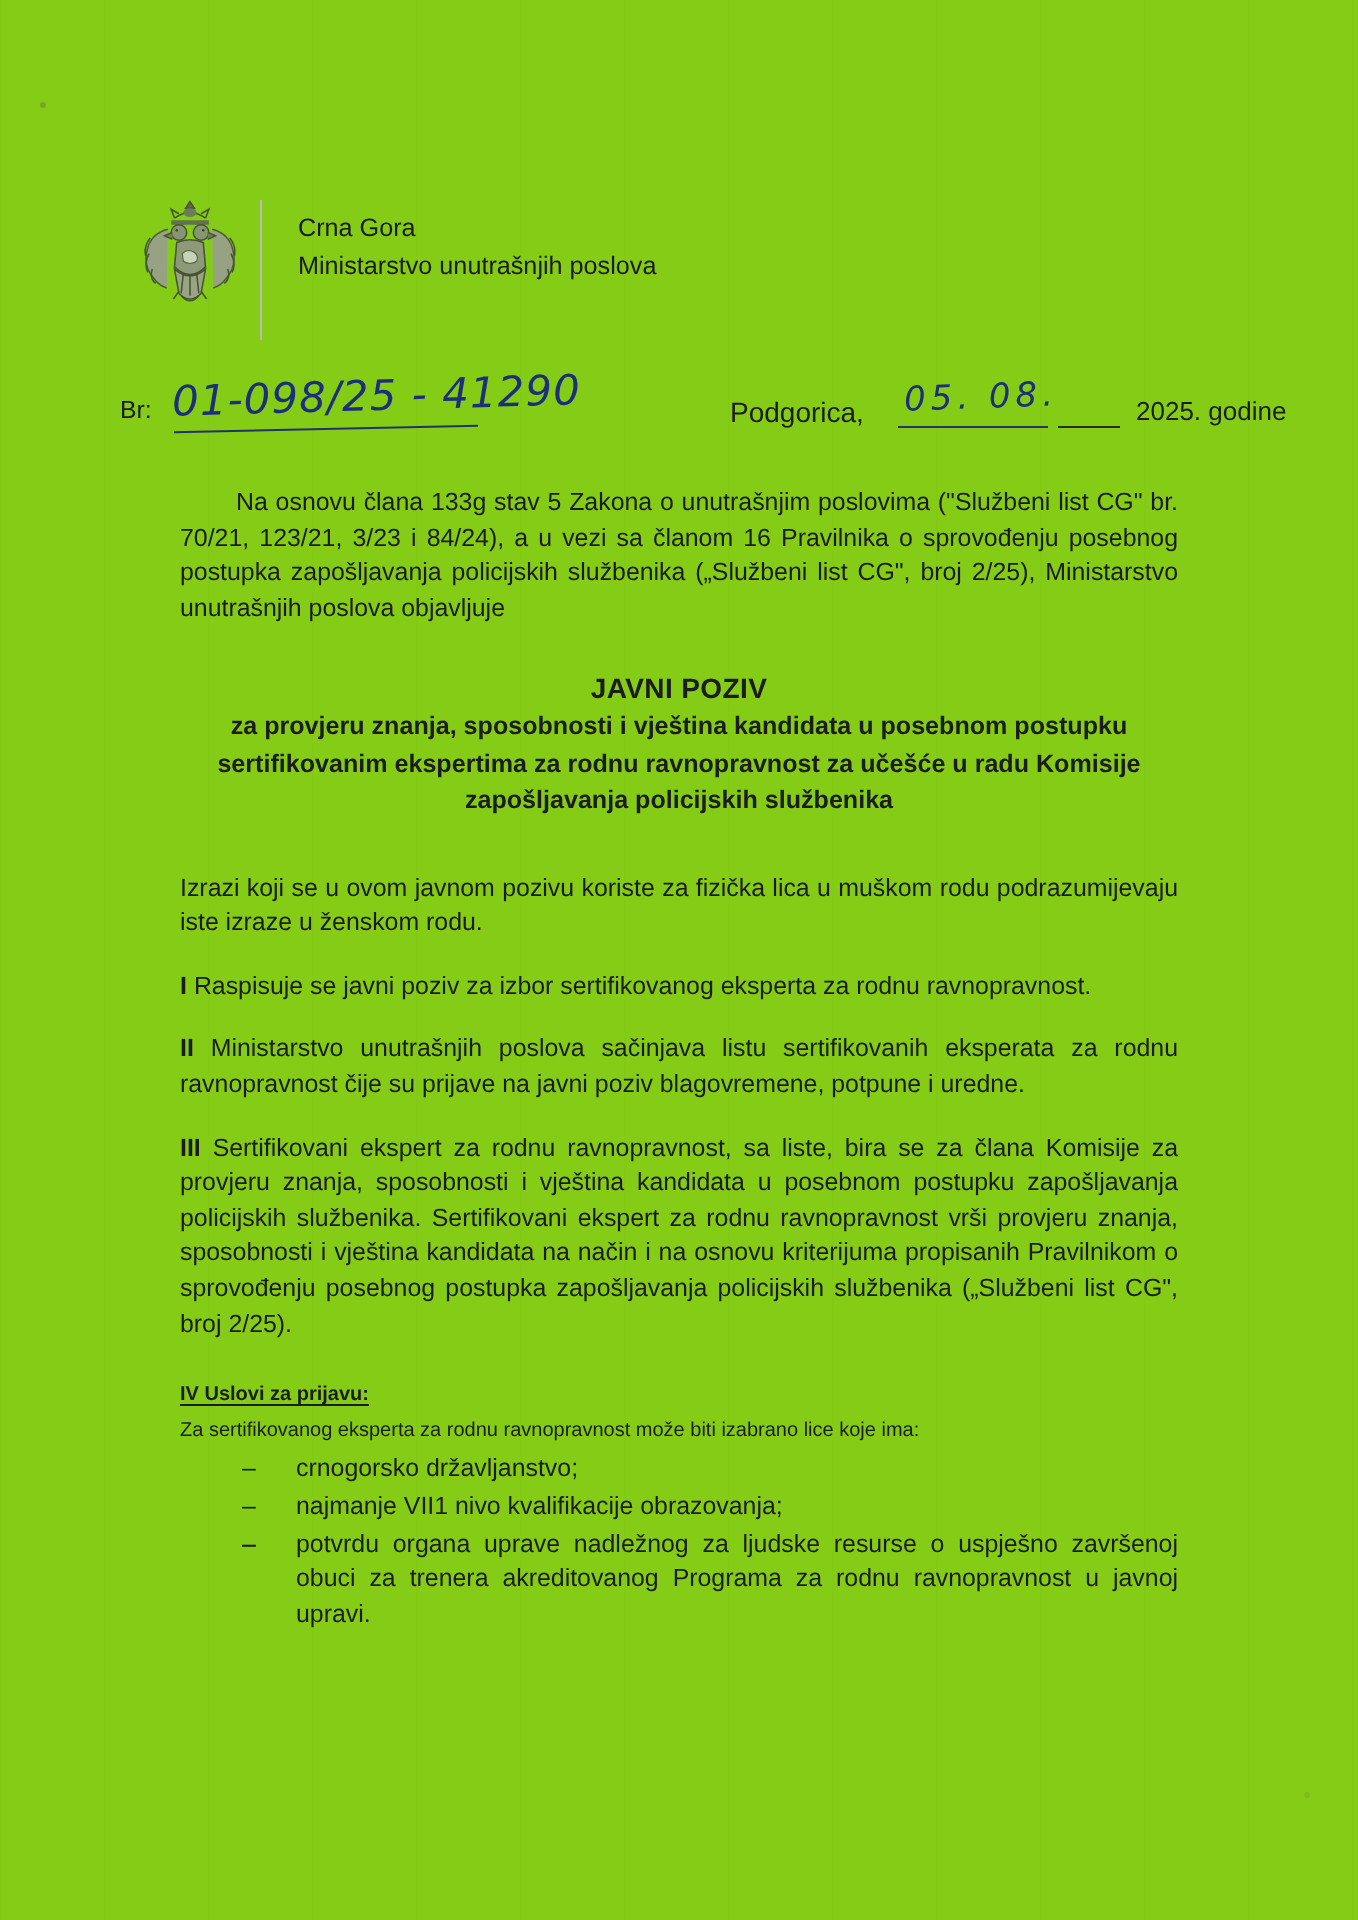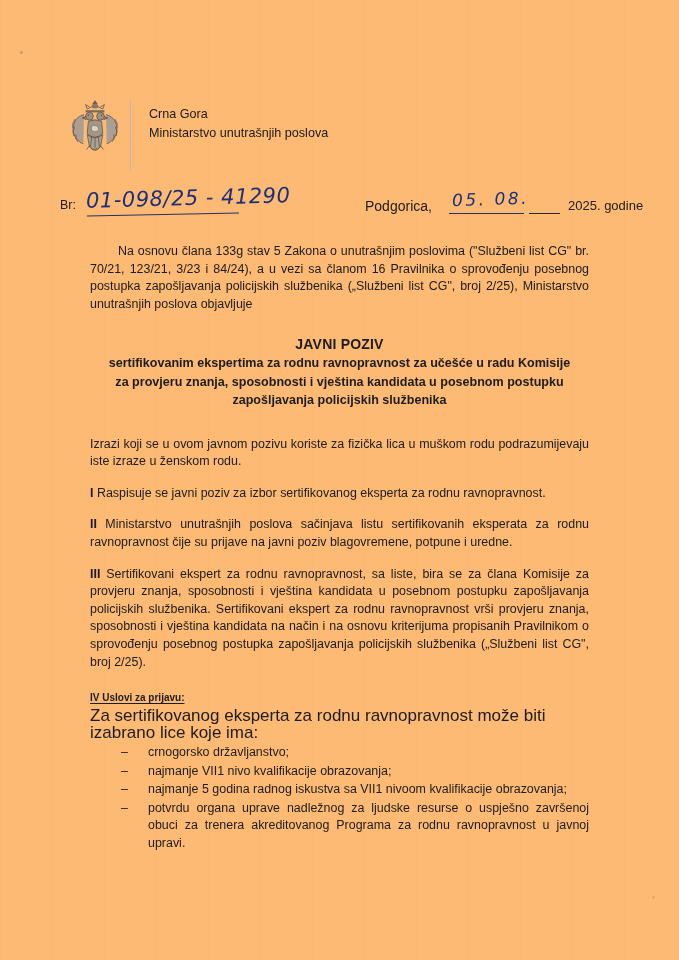--- a/index.html
+++ b/index.html
@@ -13,21 +13,21 @@
     position: relative;
     font-family: "Liberation Sans", sans-serif;
     color: #1c1c1c;
     overflow: hidden;
     -webkit-font-smoothing: antialiased;
   }
 
   .page {
     position: absolute;
     inset: 0;
-    background: #fdba74;
+    background: #84cc16;
     text-decoration: underline;
   }
 
   
   .scan-bands {
     position: absolute;
     inset: 0;
     pointer-events: none;
     background: repeating-linear-gradient(
       to right,
@@ -201,21 +201,21 @@
   .heading-iv {
     margin: 18px 0 0 0;
     font-size: 10px;
     font-weight: bold;
     line-height: 17.6px;
     text-decoration: underline;
     text-underline-offset: 2px;
   }
   .lead-in {
     margin: 0;
-    font-size: 17px;
+    font-size: 10px;
     line-height: 17.6px;
   }
 
   ul.dashlist {
     list-style: none;
     margin: 2px 0 0 0;
     padding: 0 0 0 27px;
   }
   ul.dashlist li {
     position: relative;
@@ -297,37 +297,37 @@
     <span class="date-underline2"></span>
     <span class="date-year">2025. godine</span>
   </div>
 
   <div class="body-area">
 
     <p class="para indent">Na osnovu člana 133g stav 5 Zakona o unutrašnjim poslovima ("Službeni list CG" br. 70/21, 123/21, 3/23 i 84/24), a u vezi sa članom 16 Pravilnika o sprovođenju posebnog postupka zapošljavanja policijskih službenika („Službeni list CG", broj 2/25), Ministarstvo unutrašnjih poslova objavljuje</p>
 
     <div class="title-block">
       <div class="title-main">JAVNI POZIV</div>
+      <div class="title-sub">za provjeru znanja, sposobnosti i vještina kandidata u posebnom postupku</div>
       <div class="title-sub">sertifikovanim ekspertima za rodnu ravnopravnost za učešće u radu Komisije</div>
-      <div class="title-sub">za provjeru znanja, sposobnosti i vještina kandidata u posebnom postupku</div>
       <div class="title-sub">zapošljavanja policijskih službenika</div>
     </div>
 
     <p class="para">Izrazi koji se u ovom javnom pozivu koriste za fizička lica u muškom rodu podrazumijevaju iste izraze u ženskom rodu.</p>
 
     <p class="para"><span class="rn">I</span> <span>Raspisuje se javni poziv za izbor sertifikovanog eksperta za rodnu ravnopravnost.</span></p>
 
     <p class="para"><span class="rn">II</span> <span>Ministarstvo unutrašnjih poslova sačinjava listu sertifikovanih eksperata za rodnu ravnopravnost čije su prijave na javni poziv blagovremene, potpune i uredne.</span></p>
 
     <p class="para"><span class="rn">III</span> <span>Sertifikovani ekspert za rodnu ravnopravnost, sa liste, bira se za člana Komisije za provjeru znanja, sposobnosti i vještina kandidata u posebnom postupku zapošljavanja policijskih službenika. Sertifikovani ekspert za rodnu ravnopravnost vrši provjeru znanja, sposobnosti i vještina kandidata na način i na osnovu kriterijuma propisanih Pravilnikom o sprovođenju posebnog postupka zapošljavanja policijskih službenika („Službeni list CG", broj 2/25).</span></p>
 
     <div class="heading-iv">IV Uslovi za prijavu:</div>
     <div class="lead-in">Za sertifikovanog eksperta za rodnu ravnopravnost može biti izabrano lice koje ima:</div>
 
     <ul class="dashlist">
       <li><span class="dash">–</span><span>crnogorsko državljanstvo;</span></li>
       <li><span class="dash">–</span><span>najmanje VII1 nivo kvalifikacije obrazovanja;</span></li>
-      <li><span class="dash">–</span><span>najmanje 5 godina radnog iskustva sa VII1 nivoom kvalifikacije obrazovanja;</span></li>
+      <li><span class="dash">–</span></li>
       <li><span class="dash">–</span><span>potvrdu organa uprave nadležnog za ljudske resurse o uspješno završenoj obuci za trenera akreditovanog Programa za rodnu ravnopravnost u javnoj upravi.</span></li>
     </ul>
 
   </div>
 </div>
 
 </body></html>

